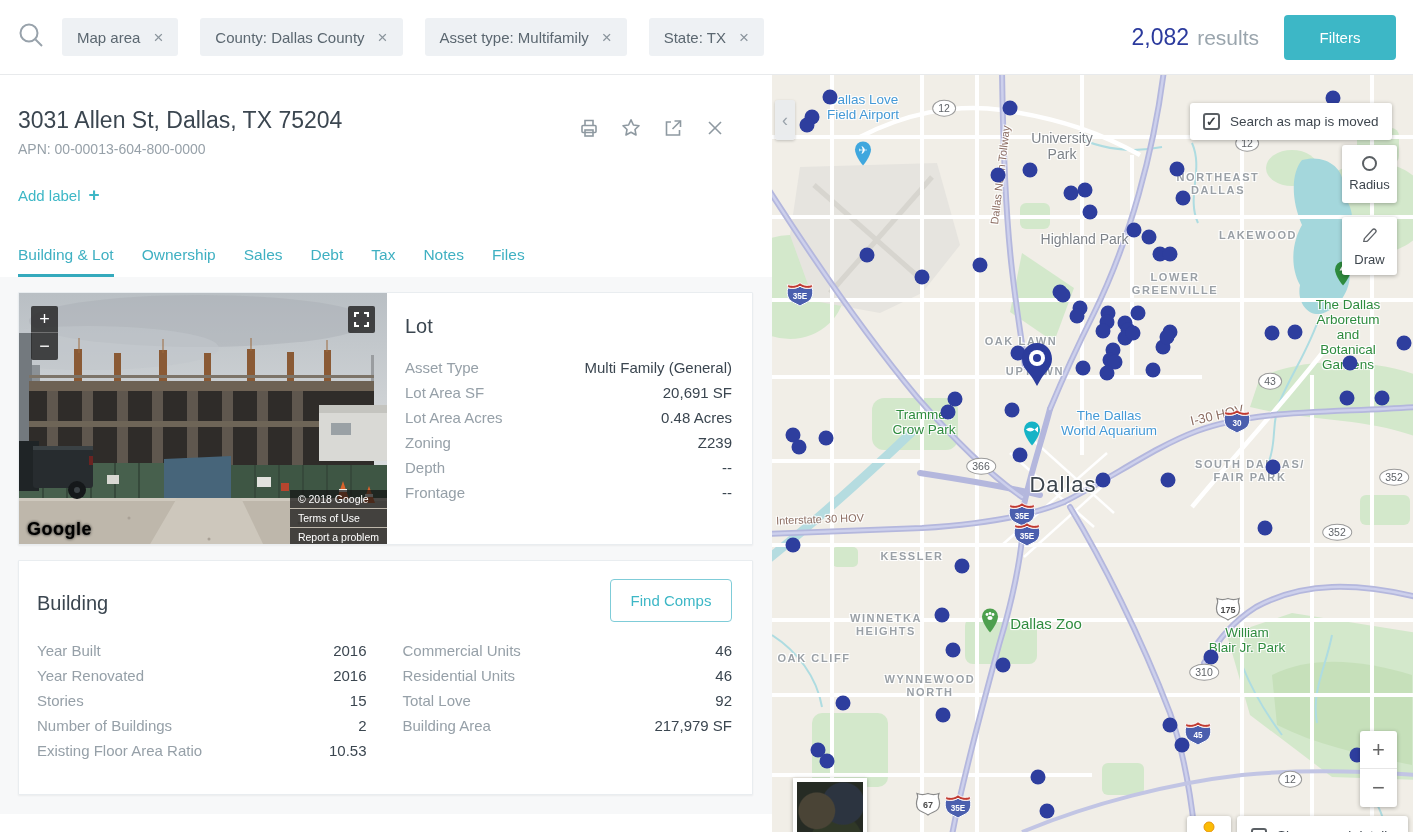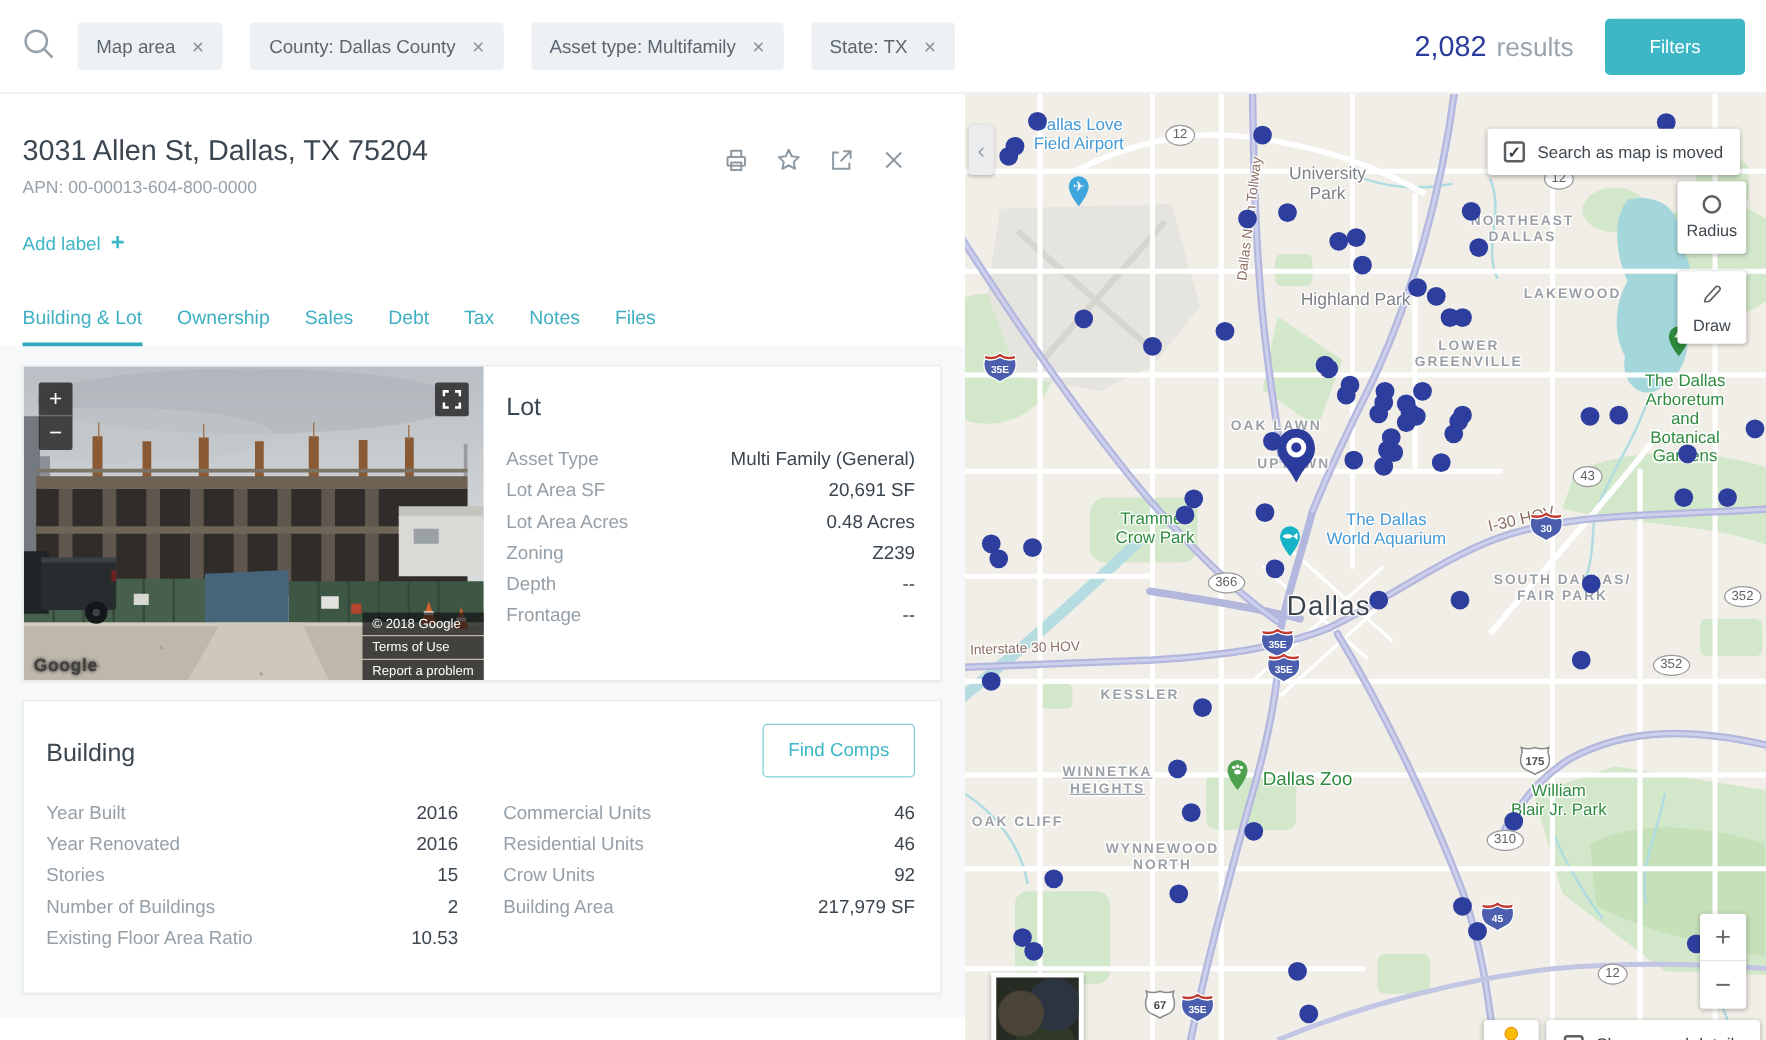--- a/index.html
+++ b/index.html
@@ -38,21 +38,21 @@
   .card1 { display:flex; height:253px; overflow:hidden; }
   .card2 { margin-top:15px; height:235px; padding:24px 20px 0 18px; }
 
   
   .svwrap { width:368px; height:253px; position:relative; flex:none; }
   .sv-img { position:absolute; inset:0; width:100%; height:100%; }
   .sv-zoom { position:absolute; left:12px; top:13px; width:27px; background:rgba(35,35,35,0.82); border-radius:2px; color:#fff; text-align:center; z-index:2; }
   .sv-zoom div { height:27px; line-height:27px; font-size:18px; cursor:pointer; }
   .sv-zoom div:first-child { border-bottom:1px solid rgba(255,255,255,0.25); }
   .sv-fs { position:absolute; right:12px; top:13px; width:27px; height:27px; background:rgba(35,35,35,0.82); border-radius:2px; z-index:2; cursor:pointer; display:flex; align-items:center; justify-content:center; }
-  .sv-google { position:absolute; left:8px; bottom:6px; color:#404040; font-size:14px; font-weight:bold; letter-spacing:0.5px; text-shadow:0 0 3px rgba(0,0,0,0.9); z-index:2; }
+  .sv-google { position:absolute; left:8px; bottom:6px; color:#000000; font-size:18px; font-weight:bold; letter-spacing:0.5px; text-shadow:0 0 3px rgba(0,0,0,0.9); z-index:2; }
   .sv-attr { position:absolute; right:0; bottom:0; display:flex; gap:1px; z-index:2;flex-direction:column; }
   .sv-attr span { background:rgba(20,20,20,0.72); color:#fff; font-size:10.5px; padding:3px 8px; }
 
   
   .lotside { flex:1; padding:22px 20px 0 18px; }
   .secttitle { font-size:20px; color:#3b4650; }
   .rows { margin-top:17px; }
   .inforow { display:flex; justify-content:space-between; font-size:15px; line-height:25px; }
   .inforow .k { color:#96a0a8; }
   .inforow .v { color:#3b4650; }
@@ -370,21 +370,21 @@
           <div class="bcol" id="bright">
               <div class="inforow">
                 <span class="k">Commercial Units</span>
                 <span class="v">46</span>
               </div>
               <div class="inforow">
                 <span class="k">Residential Units</span>
                 <span class="v">46</span>
               </div>
               <div class="inforow">
-                <span class="k">Crow Units</span>
+                <span class="k">Total Love</span>
                 <span class="v">92</span>
               </div>
               <div class="inforow">
                 <span class="k">Building Area</span>
                 <span class="v">217,979 SF</span>
               </div>
             </div>
         </div>
       </div>
     </div>
@@ -529,21 +529,21 @@
         <div class="mlabel city" style="left: 291px; top: 397px;">
           <div>Dallas</div>
         </div>
         <div class="mlabel nbhd" style="left: 478px; top: 383px;">
           <div>SOUTH DALLAS/</div>
           <div>FAIR PARK</div>
         </div>
         <div class="mlabel nbhd" style="left: 140px; top: 475px;">
           <div>KESSLER</div>
         </div>
-        <div class="mlabel nbhd" style="left: 114px; top: 537px; text-decoration: underline;">
+        <div class="mlabel nbhd" style="left: 114px; top: 537px;">
           <div>WINNETKA</div>
           <div>HEIGHTS</div>
         </div>
         <div class="mlabel park-lg" style="left: 274px; top: 540px;">
           <div>Dallas Zoo</div>
         </div>
         <div class="mlabel nbhd" style="left: 42px; top: 577px;">
           <div>OAK CLIFF</div>
         </div>
         <div class="mlabel nbhd" style="left: 158px; top: 598px;">

